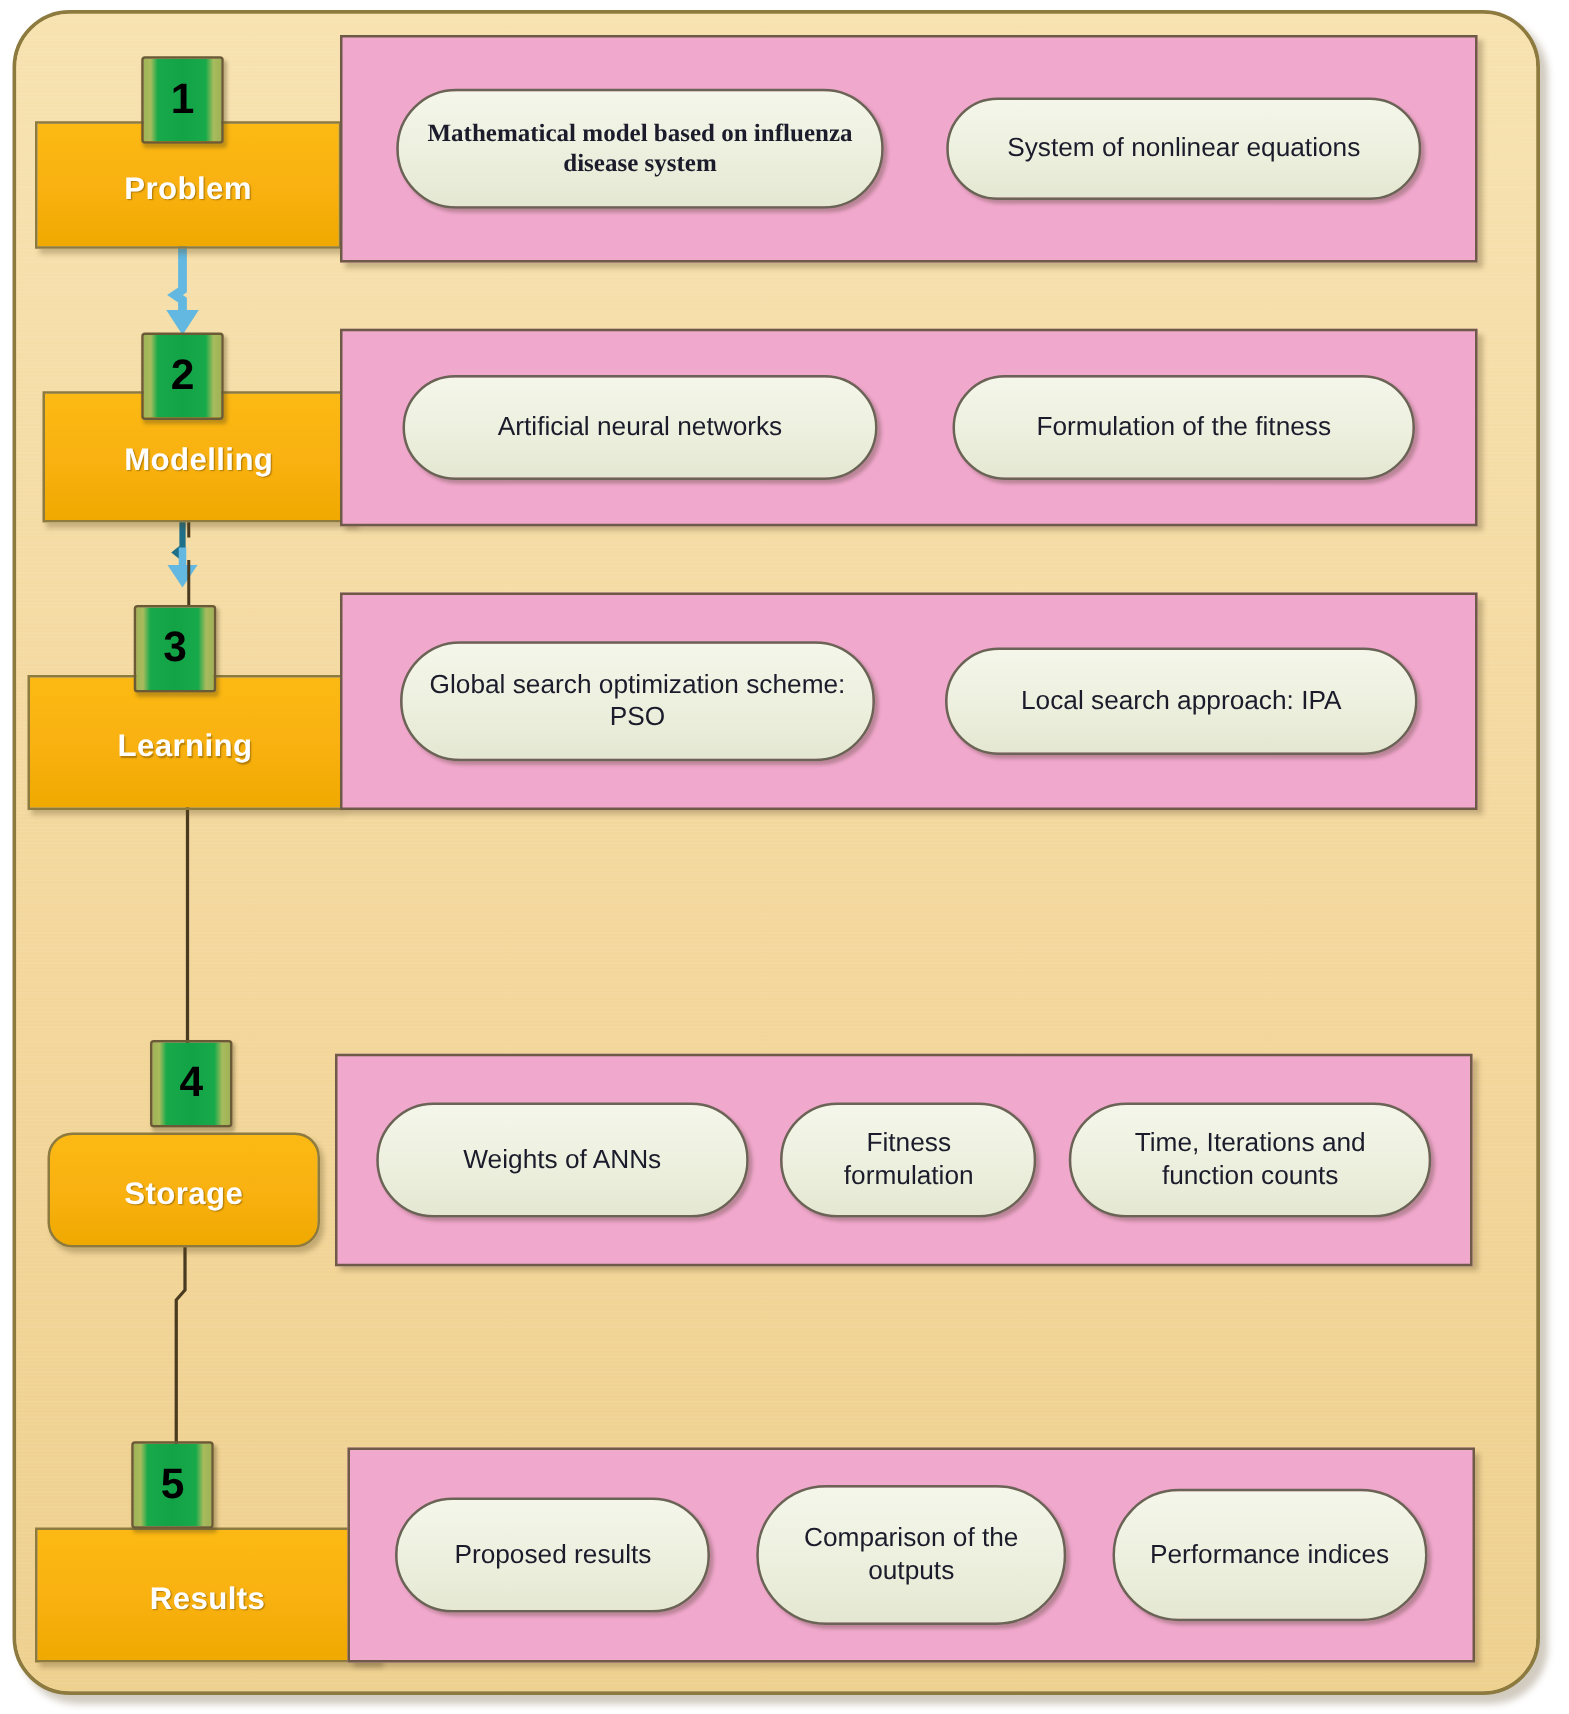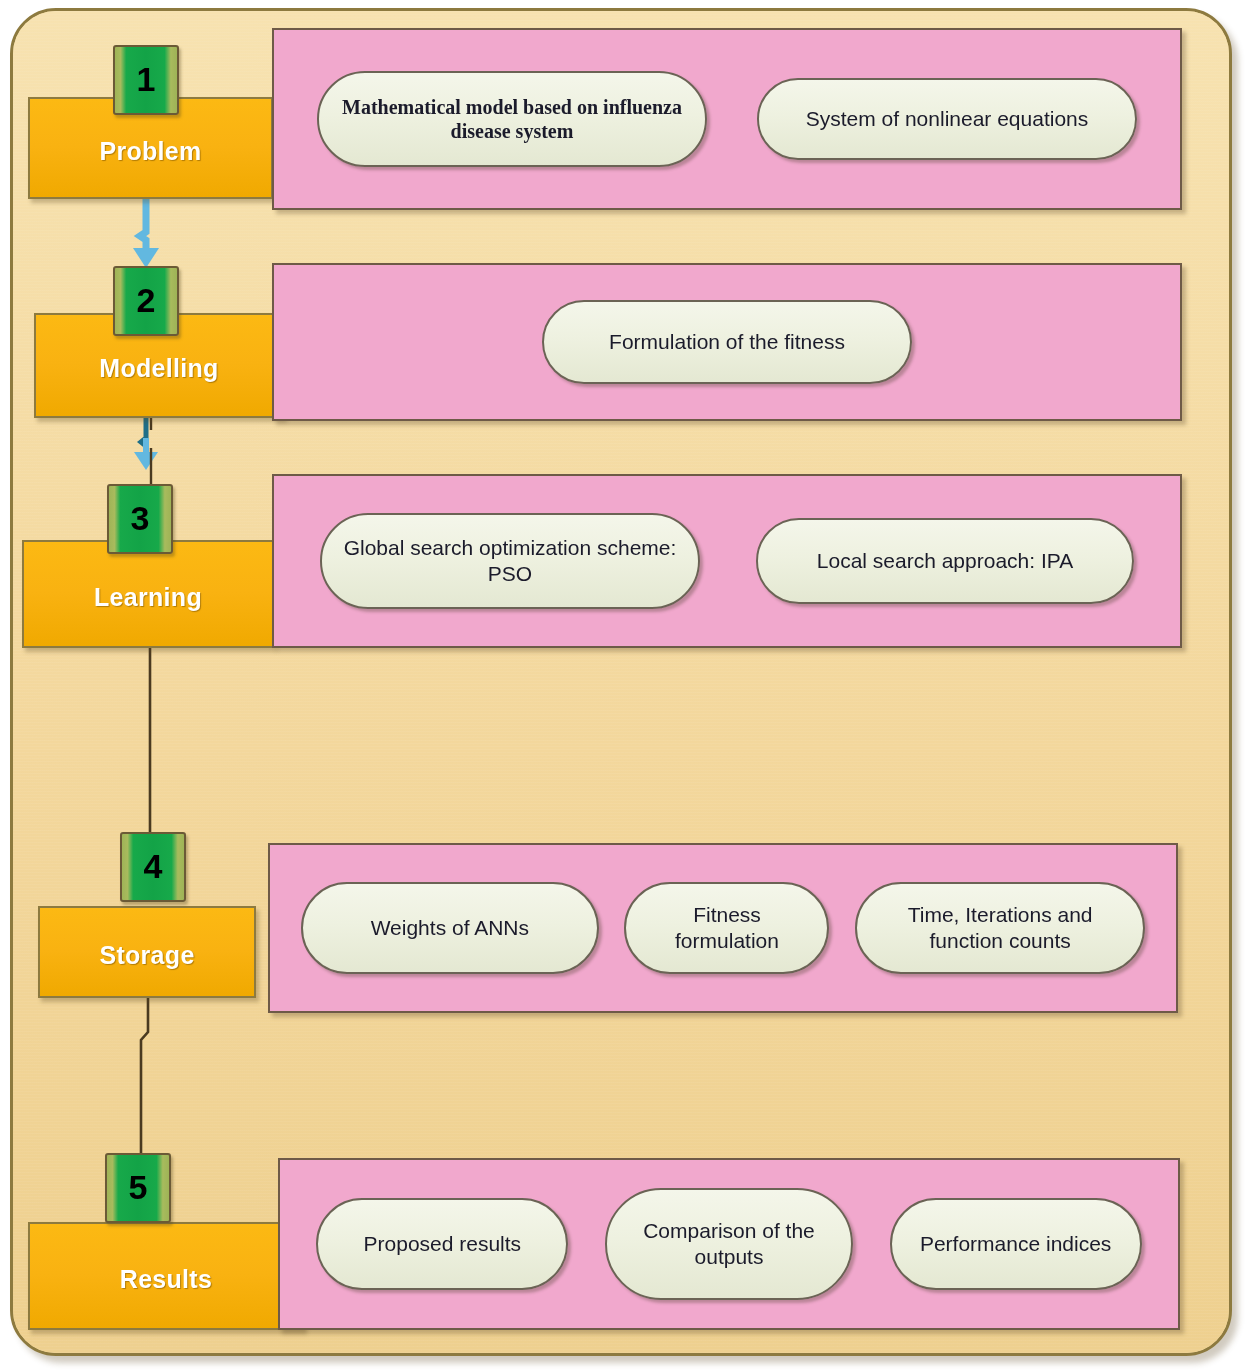--- a/index.html
+++ b/index.html
@@ -166,20 +166,21 @@
       <span class="stage-label">Problem</span>
     </div>
 
     <div class="badge" style="left:113px; top:45px;">
       <span class="badge-num">1</span>
     </div>
   </div>
 
   <div class="row">
     <div class="pink-panel" style="left:272px; top:263px; width:910px; height:158px;">
+      <div class="pill" style="width:380px;height:84px;">Artificial neural networks</div>
       <div class="pill" style="width:370px;height:84px;">Formulation of the fitness</div>
     </div>
 
     <div class="stage-box" style="left:34px; top:313px; width:250px; height:105px;">
       <span class="stage-label">Modelling</span>
     </div>
 
     <div class="badge" style="left:113px; top:266px;">
       <span class="badge-num">2</span>
     </div>
@@ -200,34 +201,34 @@
     </div>
   </div>
 
   <div class="row">
     <div class="pink-panel" style="left:268px; top:843px; width:910px; height:170px;">
       <div class="pill" style="width:298px;height:92px;">Weights of ANNs</div>
       <div class="pill" style="width:205px;height:92px;">Fitness formulation</div>
       <div class="pill" style="width:290px;height:92px;">Time, Iterations and function counts</div>
     </div>
 
-    <div class="stage-box" style="left:38px; top:906px; width:218px; height:92px;">
+    <div class="stage-box" style="left:38px; top:906px; width:218px; height:92px;border-radius:20px;">
       <span class="stage-label">Storage</span>
     </div>
 
     <div class="badge" style="left:120px; top:832px;">
       <span class="badge-num">4</span>
     </div>
   </div>
 
   <div class="row">
     <div class="pink-panel" style="left:278px; top:1158px; width:902px; height:172px;">
       <div class="pill" style="width:252px;height:92px;text-align:center;">Proposed results</div>
       <div class="pill" style="width:248px;height:112px;">Comparison of the outputs</div>
-      <div class="pill" style="width:252px;height:92px;">Performance indices</div>
+      <div class="pill" style="width:252px;height:106px;">Performance indices</div>
     </div>
 
     <div class="stage-box" style="left:28px; top:1222px; width:276px; height:108px;">
       <span class="stage-label">Results</span>
     </div>
 
     <div class="badge" style="left:105px; top:1153px;">
       <span class="badge-num">5</span>
     </div>
   </div>

